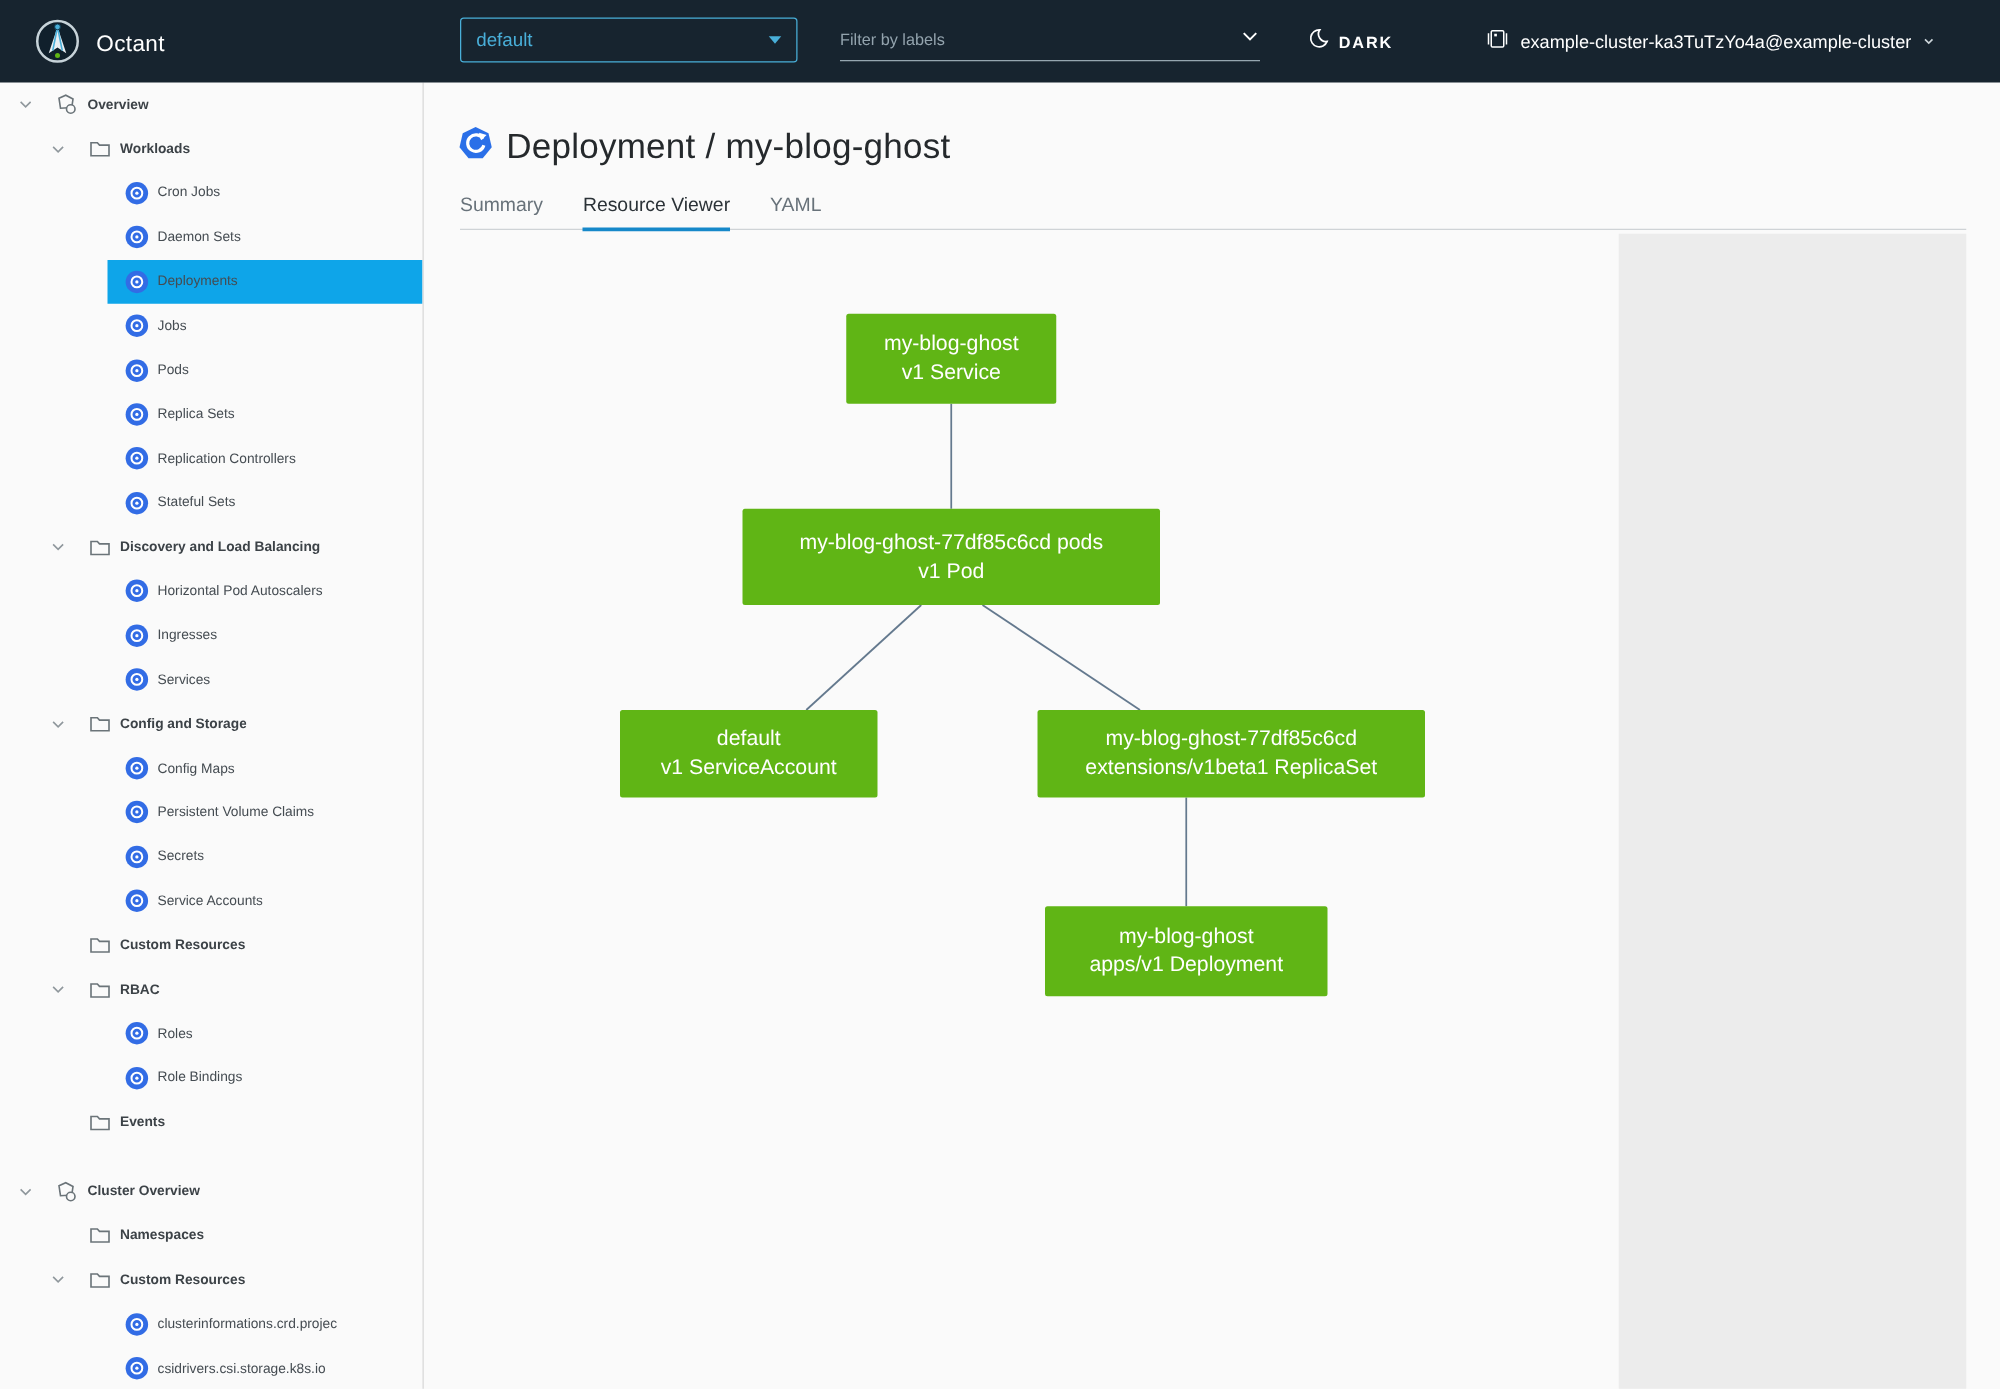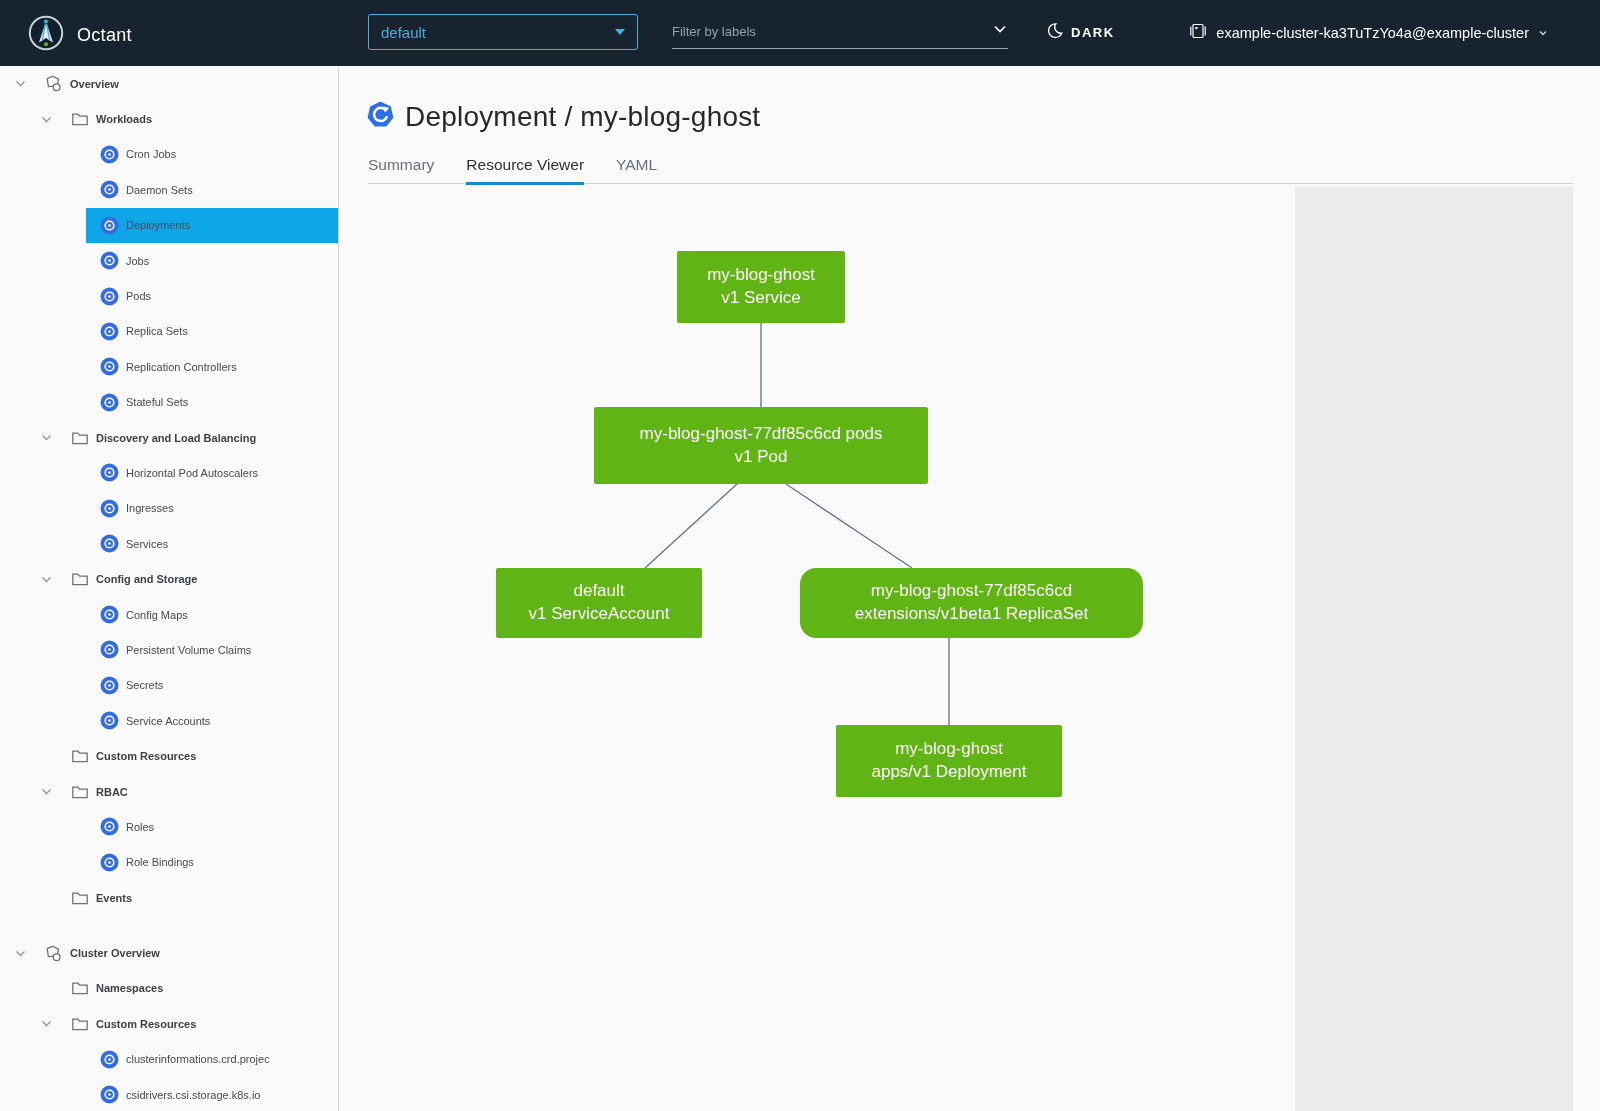--- a/index.html
+++ b/index.html
@@ -502,21 +502,21 @@
       <span>v1 Service</span>
     </div>
     <div class="g-node" style="left: 594px; top: 407px; width: 334px; height: 77px;">
       <span>my-blog-ghost-77df85c6cd pods</span>
       <span>v1 Pod</span>
     </div>
     <div class="g-node" style="left: 496px; top: 568px; width: 206px; height: 70px;">
       <span>default</span>
       <span>v1 ServiceAccount</span>
     </div>
-    <div class="g-node" style="left: 800px; top: 568px; width: 343px; height: 70px; border-radius: 16px;">
+    <div class="g-node" style="left: 830px; top: 568px; width: 310px; height: 70px;">
       <span>my-blog-ghost-77df85c6cd</span>
       <span>extensions/v1beta1 ReplicaSet</span>
     </div>
     <div class="g-node" style="left: 836px; top: 725px; width: 226px; height: 72px;">
       <span>my-blog-ghost</span>
       <span>apps/v1 Deployment</span>
     </div>
   </div>
 
 </body></html>

